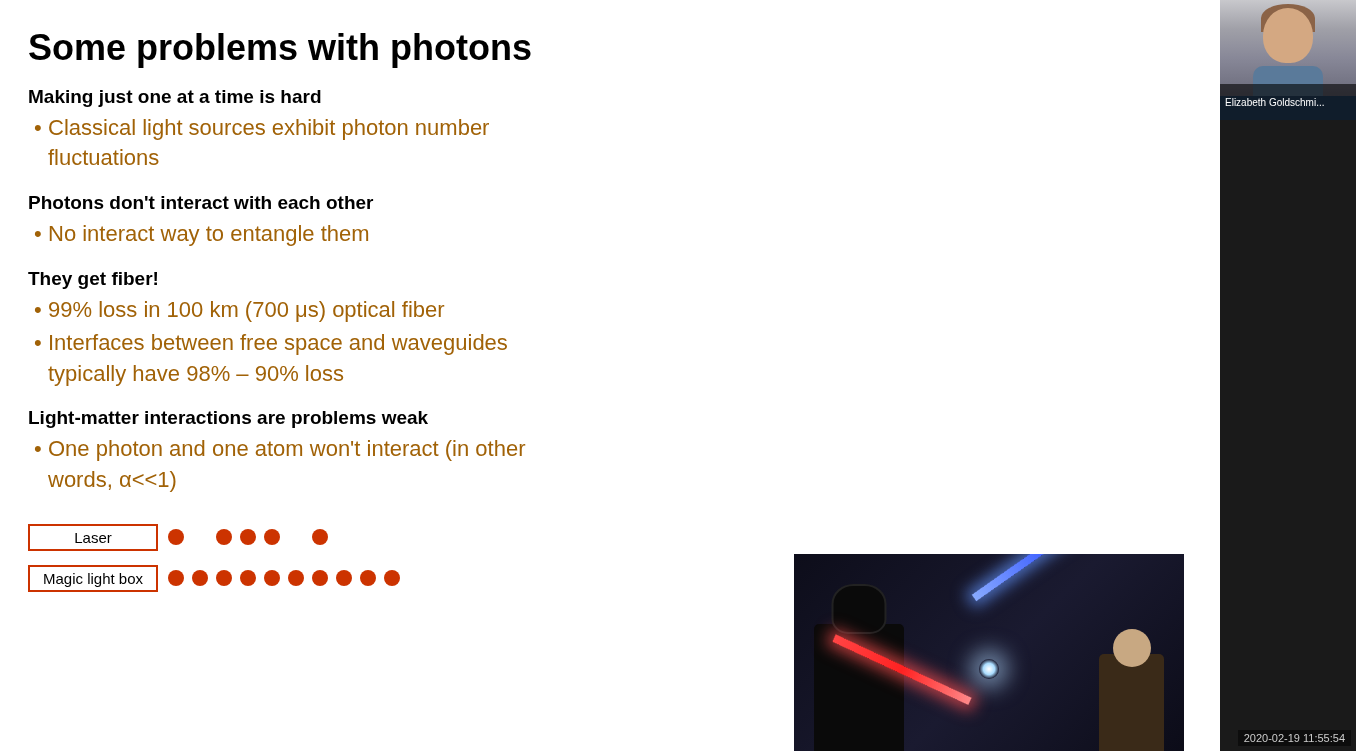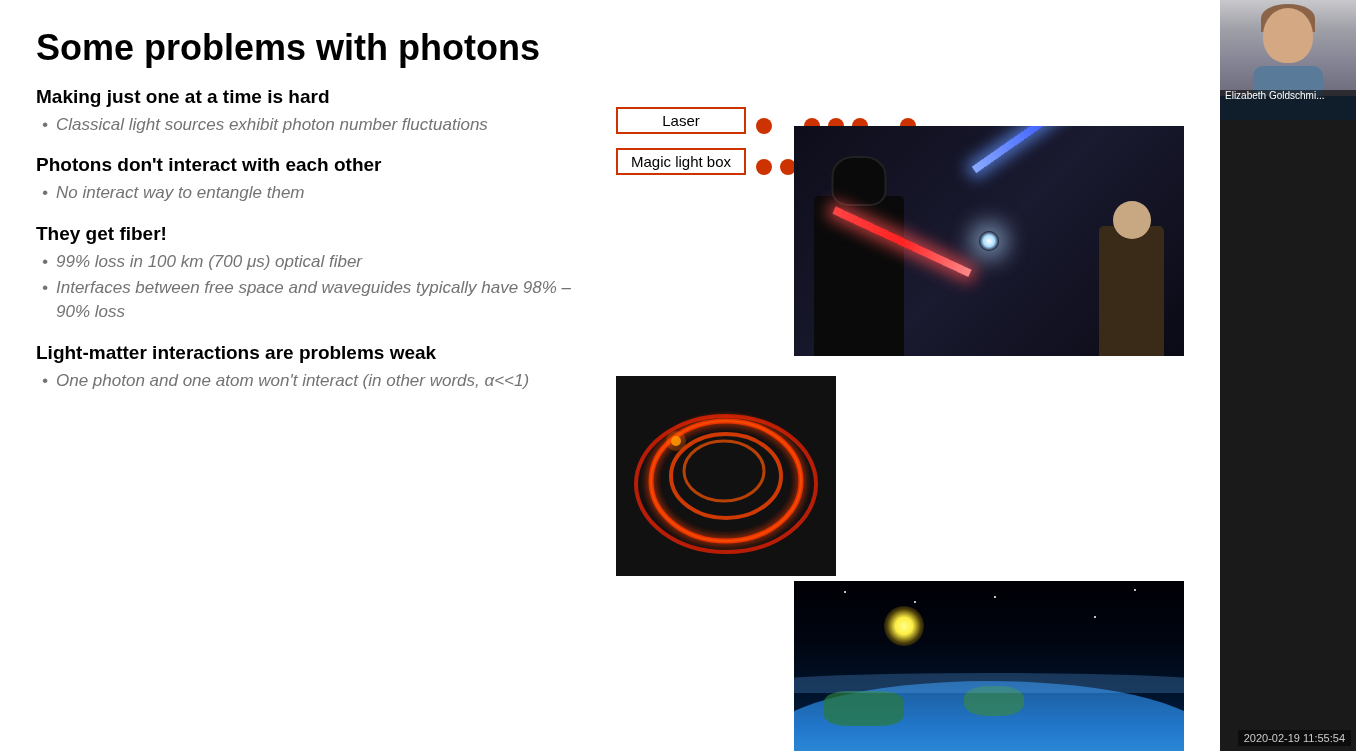--- a/index.html
+++ b/index.html
@@ -12,21 +12,21 @@
       position: relative;
     }
 
     .slide-area {
       position: absolute;
       top: 0;
       left: 0;
       width: 1220px;
       height: 751px;
       background: #ffffff;
-      padding: 28px 36px 20px 36px;
+      padding: 28px 36px 20px 28px;
     }
 
     .webcam-area {
       position: absolute;
       top: 0;
       right: 0;
       width: 136px;
       height: 120px;
       background: #2a4a6b;
       overflow: hidden;
@@ -70,40 +70,42 @@
       height: 30px;
       background: #5a7a9a;
       border-radius: 10px 10px 0 0;
     }
 
     .webcam-label {
       position: absolute;
       bottom: 0;
       left: 0;
       right: 0;
-      height: 30px;
+      height: 36px;
       background: rgba(0,0,0,0.6);
       color: white;
       font-size: 10px;
       display: flex;
+      align-items: center;
       padding: 0 5px;
     }
 
     .slide-title {
       font-size: 36px;
       font-weight: bold;
       color: #000000;
       margin-bottom: 18px;
       line-height: 1.1;
     }
 
     .slide-content {
       display: flex;
       width: 100%;
       height: calc(100% - 70px);
+      flex-direction: column;
     }
 
     .left-column {
       width: 580px;
       flex-shrink: 0;
       padding-right: 20px;
     }
 
     .right-column {
       flex: 1;
@@ -115,48 +117,46 @@
     }
 
     .section-heading {
       font-size: 19px;
       font-weight: bold;
       color: #000000;
       margin-bottom: 5px;
     }
 
     .bullet-item {
-      font-size: 17px;
-      color: #737373;
+      font-size: 22px;
+      color: #a16207;
       padding-left: 20px;
       position: relative;
       line-height: 1.4;
       margin-bottom: 2px;
-      font-style: italic;
     }
 
     .bullet-item::before {
       content: '•';
       position: absolute;
       left: 6px;
     }
 
     
     .photon-diagram {
       position: relative;
       margin-bottom: 10px;
       padding: 10px 0;
     }
 
     .diagram-row {
       display: flex;
-      align-items: flex-end;
+      align-items: center;
       margin-bottom: 14px;
       gap: 10px;
-      margin-top: 11px;
     }
 
     .label-box {
       border: 2px solid #cc3300;
       padding: 3px 10px;
       font-size: 15px;
       color: #000;
       white-space: nowrap;
       min-width: 130px;
       text-align: center;

